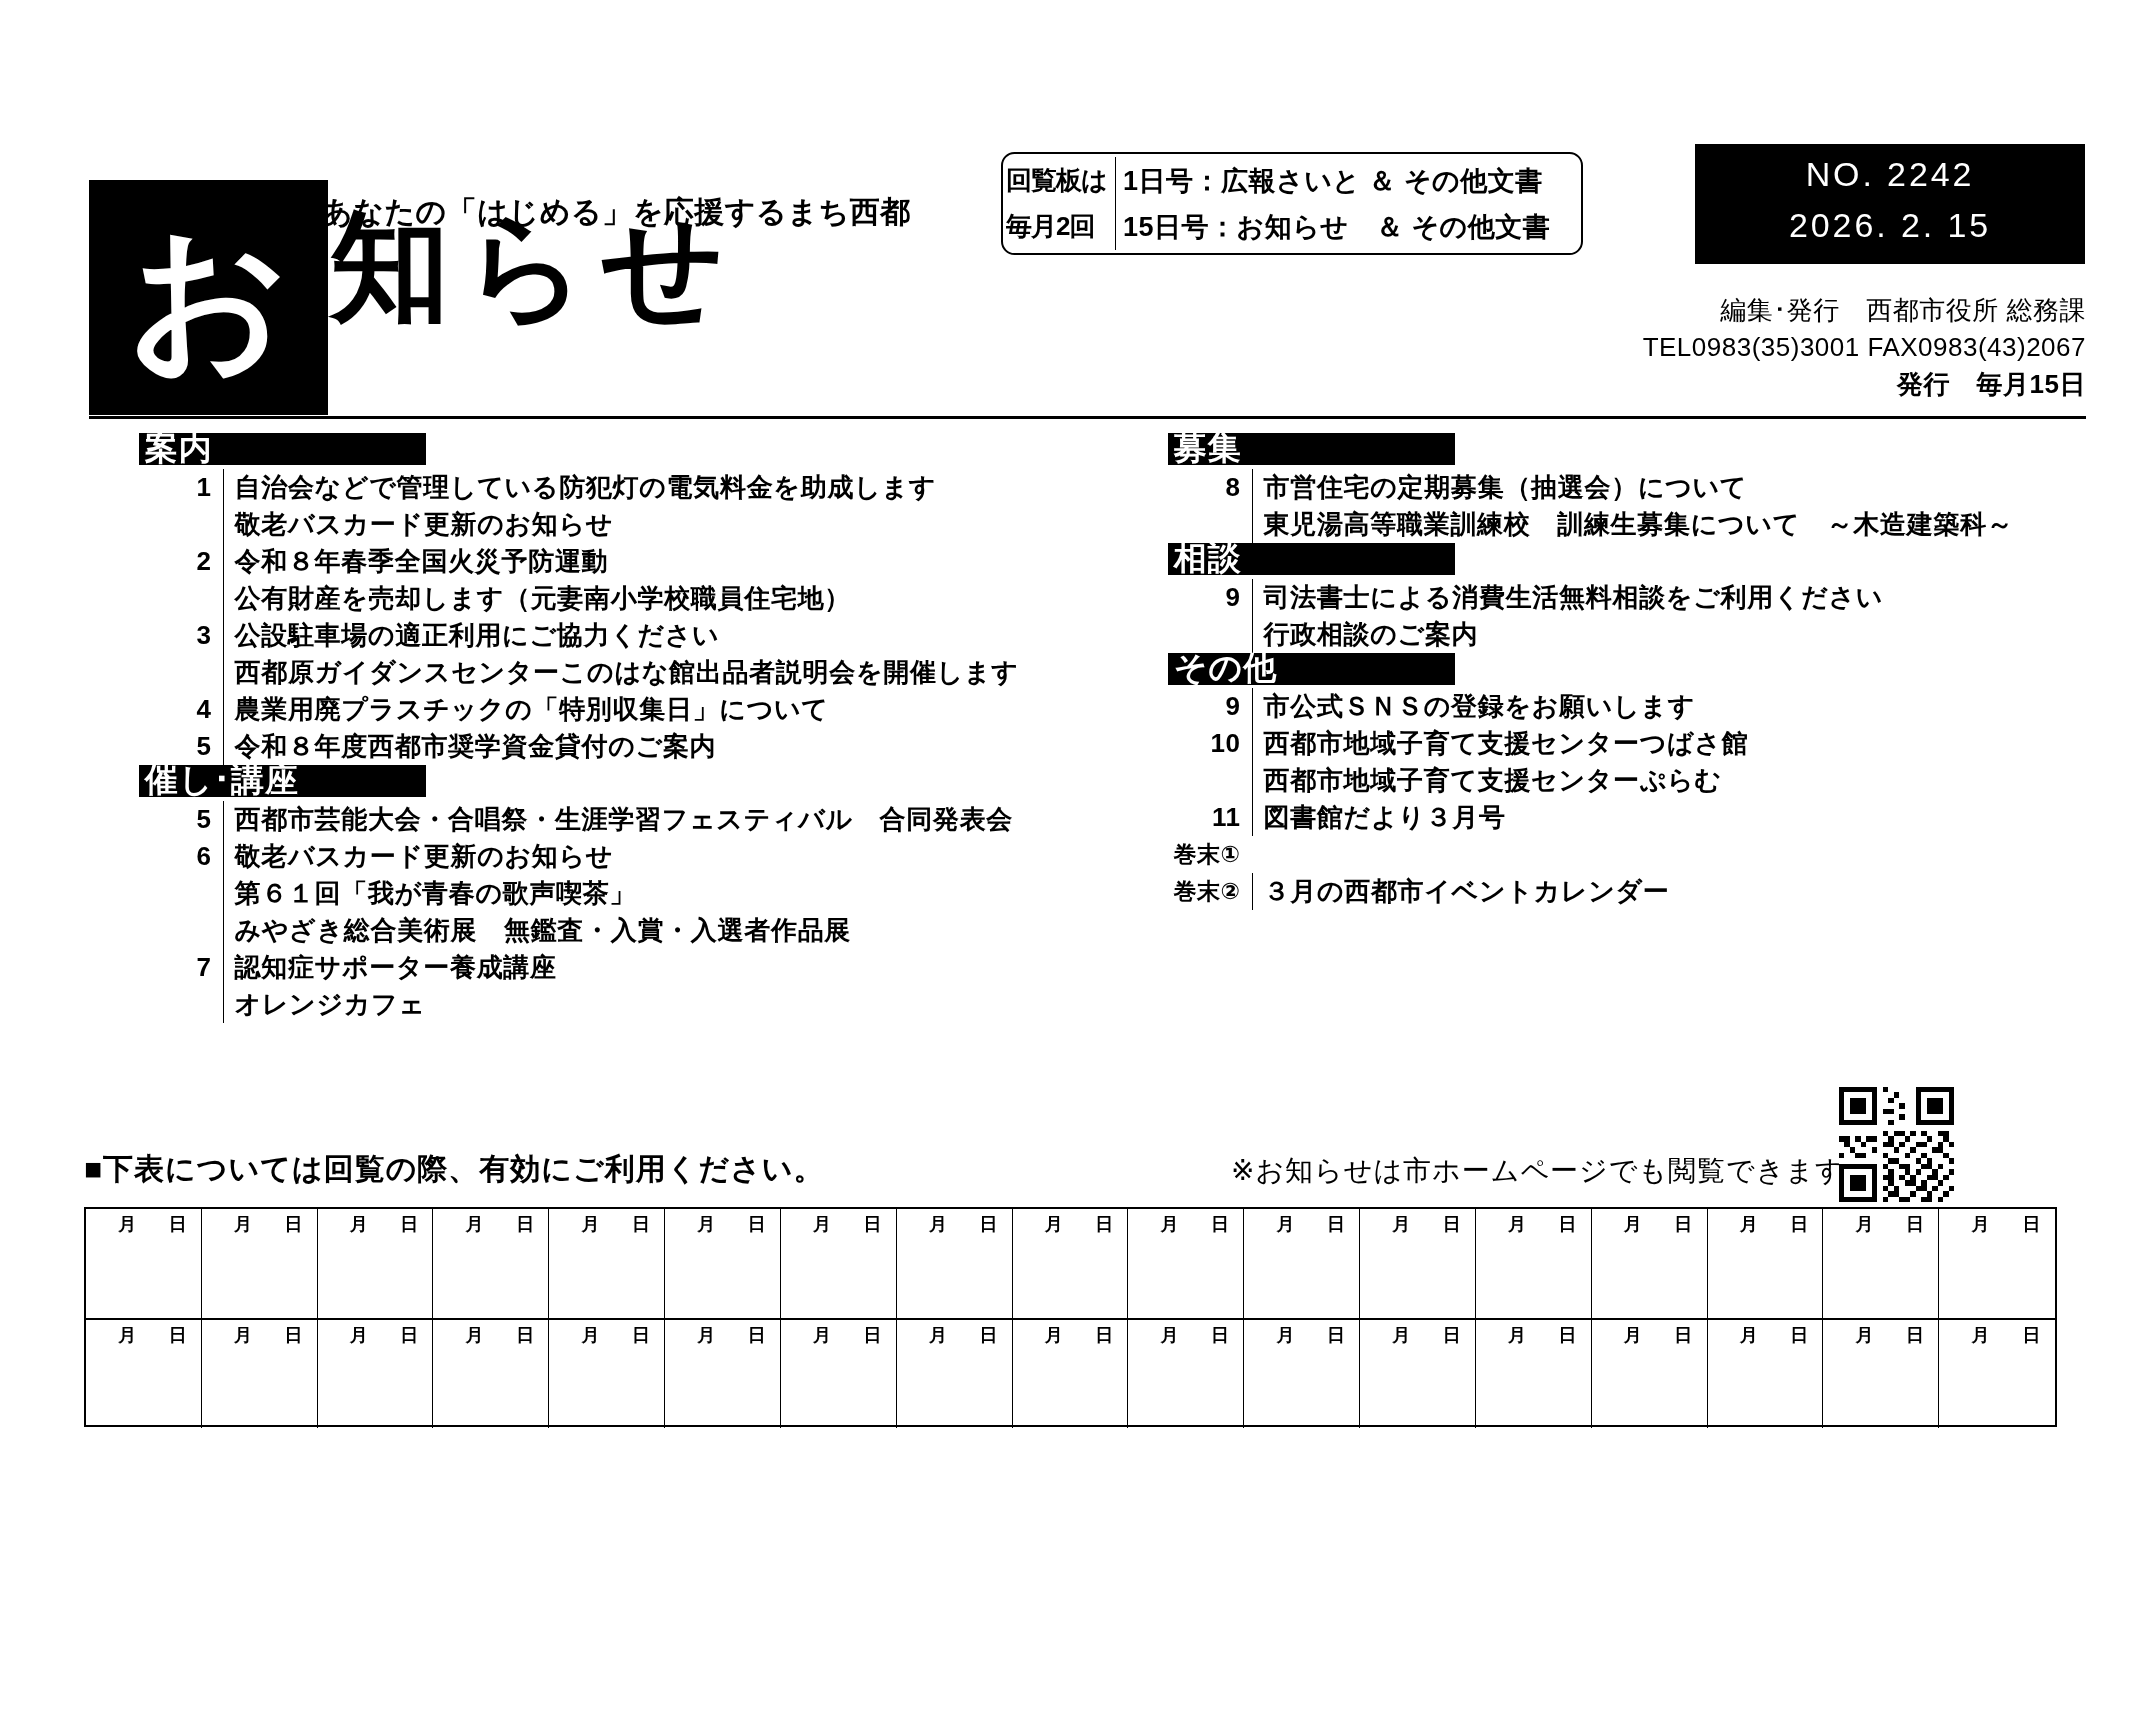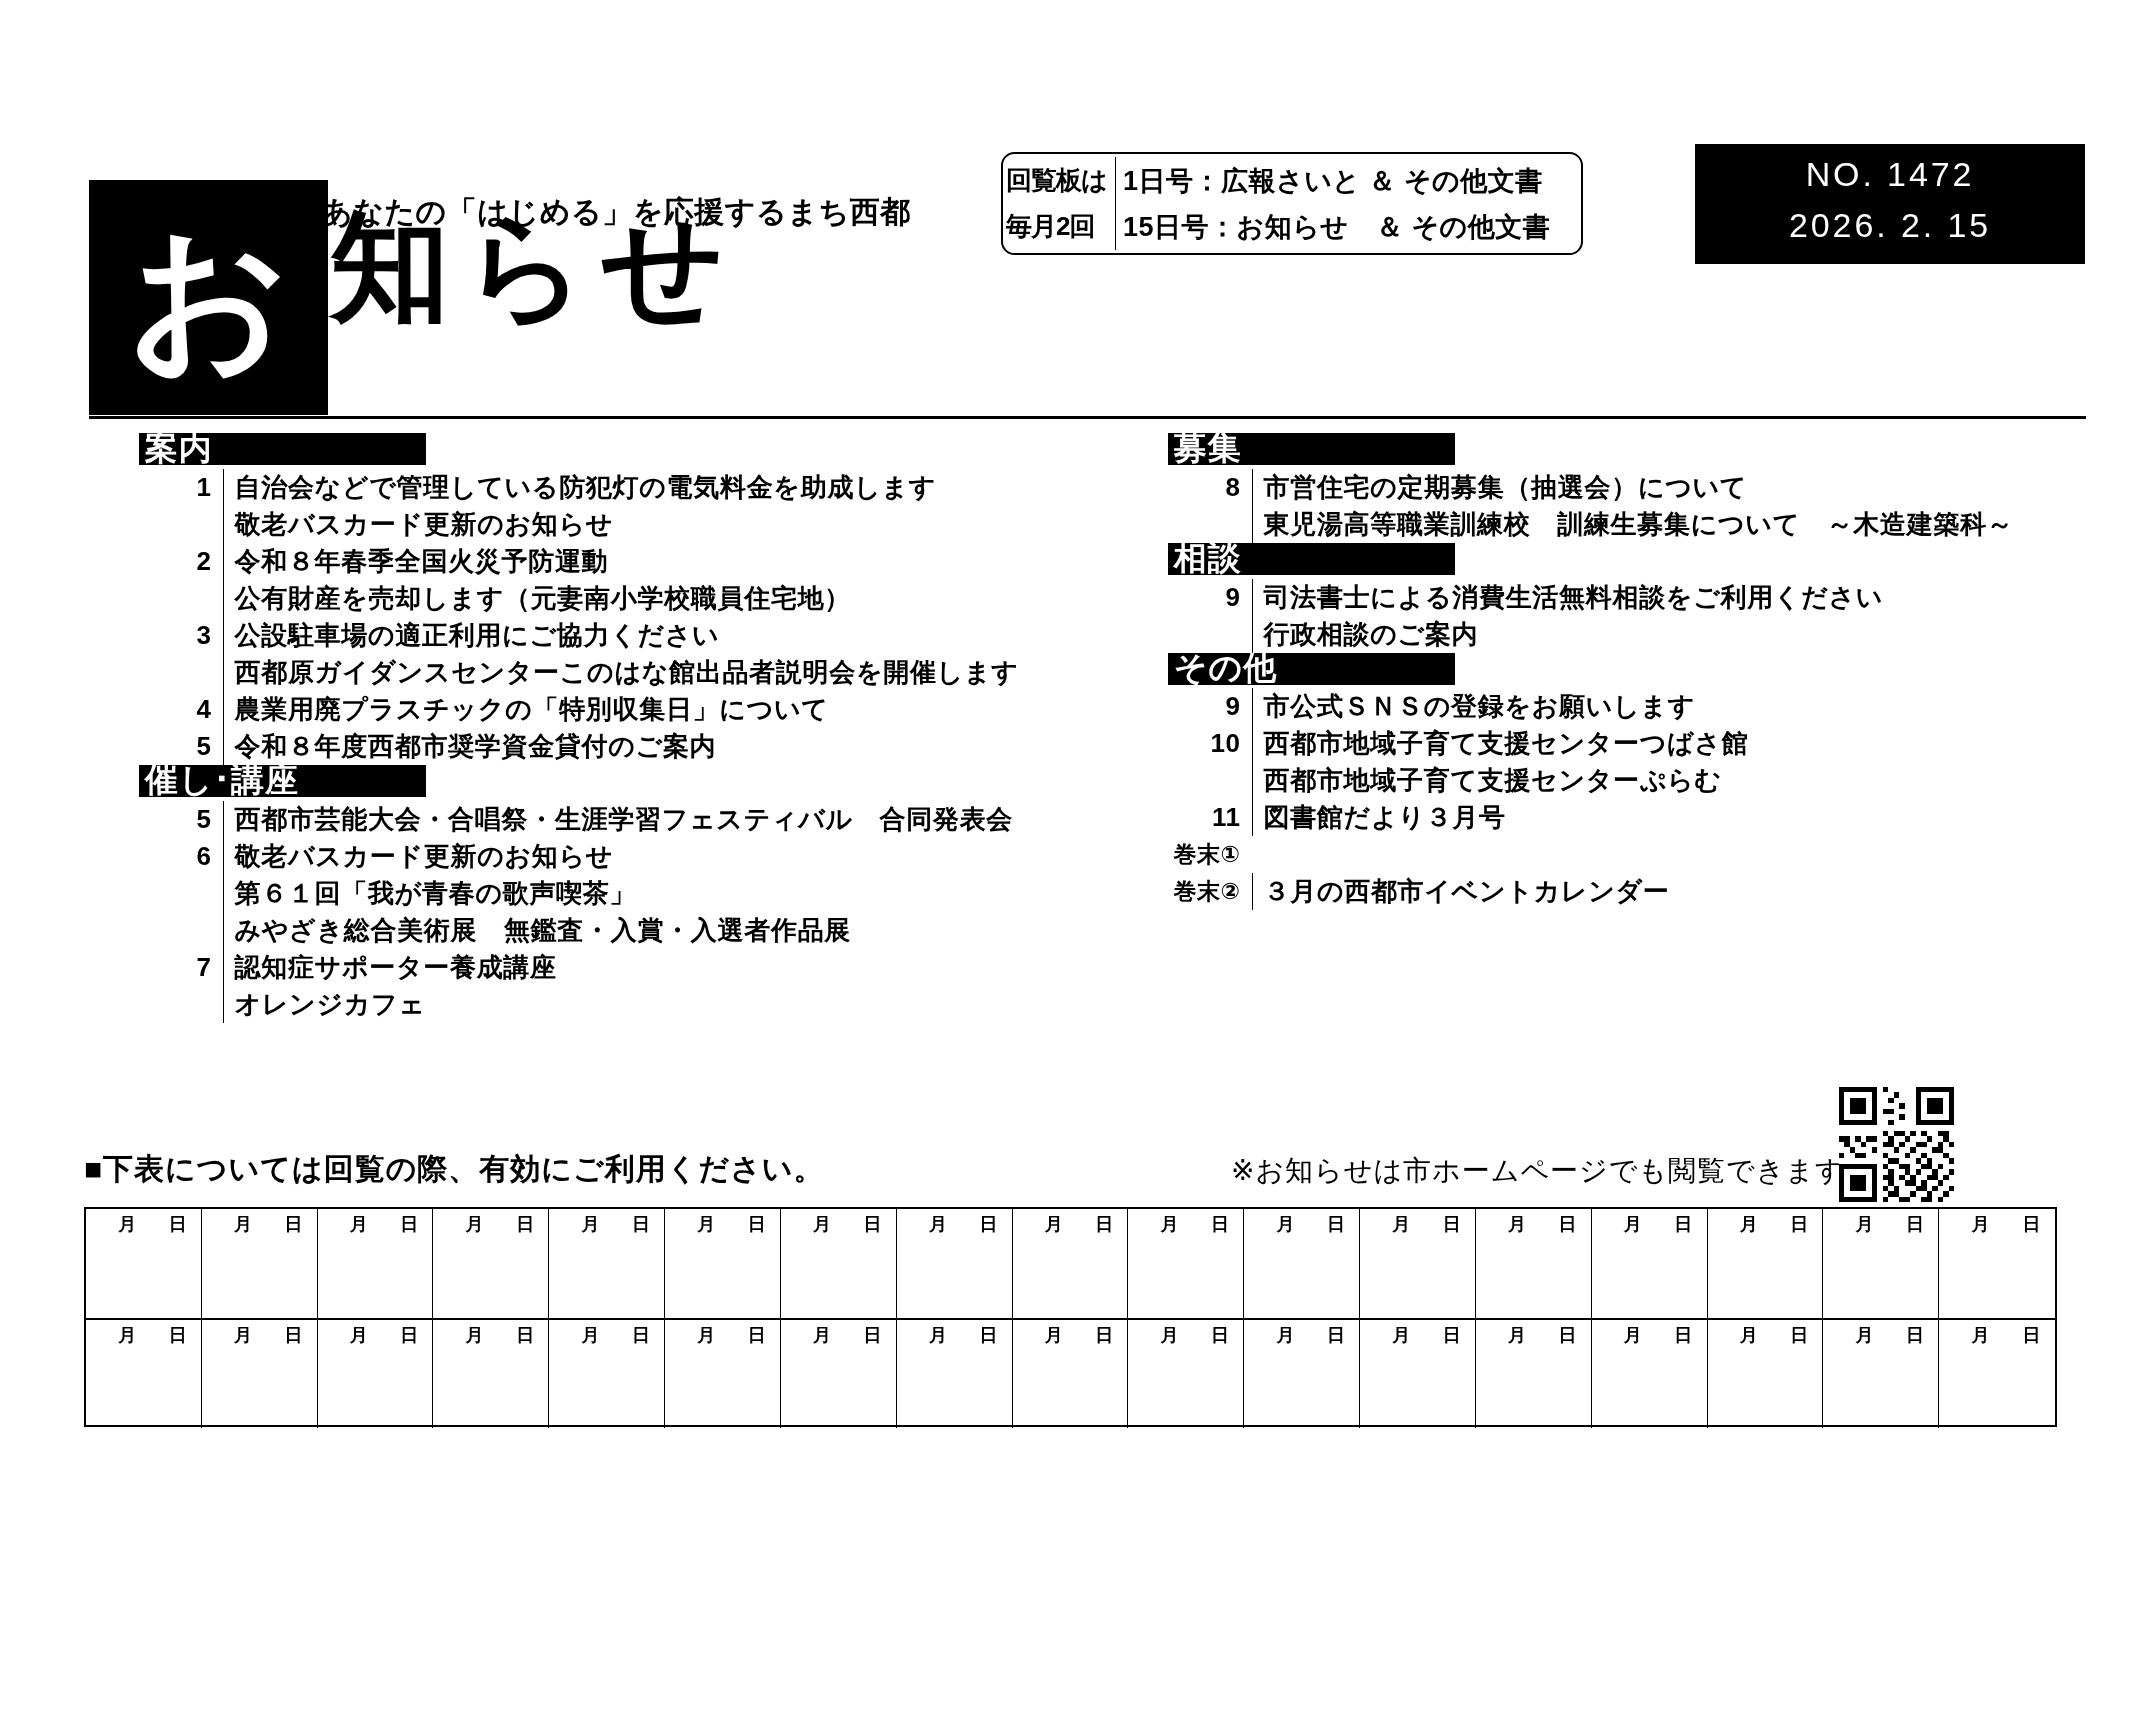--- a/index.html
+++ b/index.html
@@ -298,24 +298,29 @@
     <div class="circ-left">
       <div>回覧板は</div>
       <div>毎月2回</div>
     </div>
     <div class="circ-right">
       <div>1日号：広報さいと ＆ その他文書</div>
       <div>15日号：お知らせ　＆ その他文書</div>
     </div>
 
     <div class="no-box">
-      <div class="no-line1">NO. 1472</div>
+      <div class="no-line1">NO. 2242</div>
       <div class="no-line2">2026. 2. 15</div>
     </div>
 
+    <div class="pub-info">
+      <div>編集･発行　西都市役所 総務課</div>
+      <div>TEL0983(35)3001  FAX0983(43)2067</div>
+      <div class="bold">発行　毎月15日</div>
+    </div>
     <div class="header-rule"></div>
   </div>
 
   <div class="col-left">
 
     <div class="cat-bar cat-left">
       <span class="cat-label">案内</span>
     </div>
     <div class="entry">
       <span class="num">1</span>

